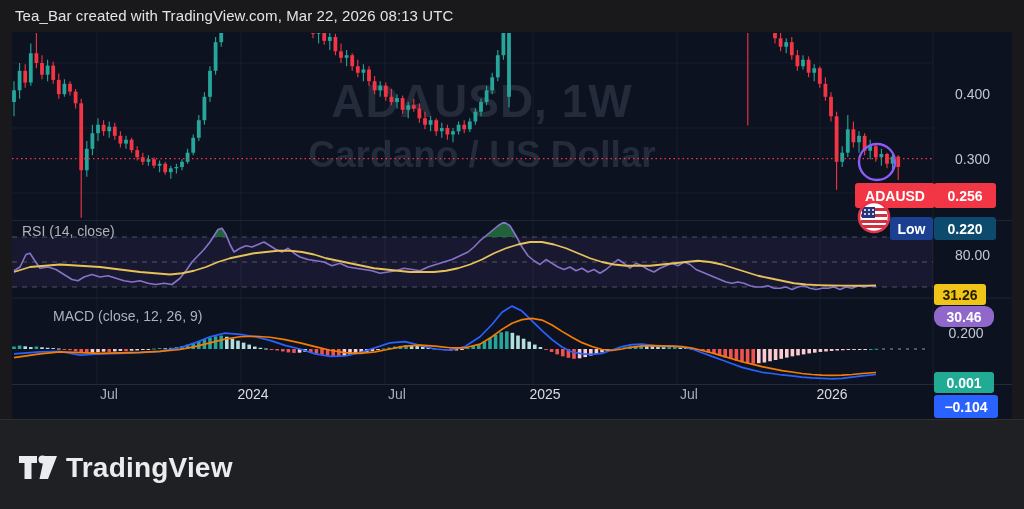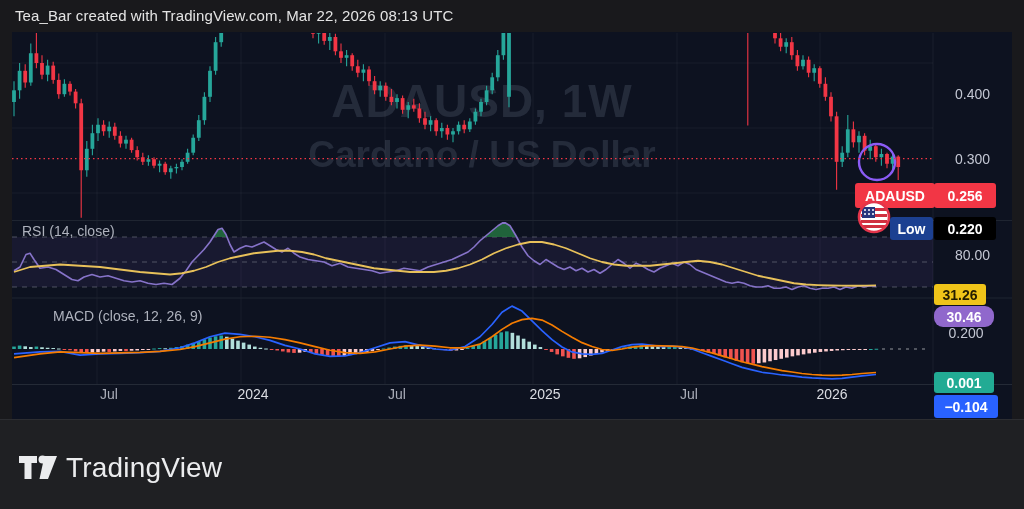--- a/index.html
+++ b/index.html
@@ -42,21 +42,21 @@
   #clipped-macd-scale{left:924px;top:293px;width:60px;height:14px;overflow:hidden;
       text-align:center;font-size:14px;color:#c3c7d3;}
   
   #flagwrap{left:845px;top:168px;width:34px;height:34px;}
   
   .timelabel{position:absolute;top:354px;font-size:14px;color:#a9adb8;transform:translateX(-50%);}
   .timelabel.strong{color:#dadce2;}
   
   #footer{left:0;top:419px;width:1024px;height:90px;background:#1f2023;border-top:1px solid #2c2d31;}
   #tvlogo{left:18px;top:31px;width:40px;height:34px;}
-  #tvword{left:66px;top:32px;font-size:28px;font-weight:400;color:#ebecee;letter-spacing:.2px;}
+  #tvword{left:66px;top:32px;font-size:28px;font-weight:700;color:#ebecee;letter-spacing:.2px;}
 </style>
 </head>
 <body>
 
 <div id="topbar" class="abs">
   <div class="abs txt">Tea_Bar created with TradingView.com, Mar 22, 2026 08:13 UTC</div>
 </div>
 
 <div id="chart" class="abs">
   <div id="wm1" class="abs wm">ADAUSD, 1W</div>
@@ -484,21 +484,21 @@
           <circle cx="12" cy="10" r="1"></circle>
           <circle cx="16" cy="10" r="1"></circle>
         <circle cx="8" cy="14" r="1"></circle>
           <circle cx="12" cy="14" r="1"></circle>
           <circle cx="16" cy="14" r="1"></circle>
       </g>
       <circle cx="17" cy="17" r="15" fill="none" stroke="#e3344a" stroke-width="2.6"></circle>
     </svg>
   </div>
   <div id="b-low-label" class="badge" style="background: rgb(28, 64, 145);">Low</div>
-  <div id="b-low-price" class="badge" style="background: #000000;">0.220</div>
+  <div id="b-low-price" class="badge" style="background: #0c4a6e;">0.220</div>
   <div id="b-rsi-ma" class="badge" style="background: rgb(240, 196, 25); color: rgb(36, 29, 0);">31.26</div>
   <div id="b-rsi-line" class="badge" style="background: rgb(144, 104, 204);">30.46</div>
   <div id="clipped-macd-scale" class="abs">0.200</div>
   <div id="b-macd-hist" class="badge" style="background: rgb(34, 171, 148);">0.001</div>
   <div id="b-macd-line" class="badge" style="background: rgb(41, 98, 255);">−0.104</div>
 
   <div id="scale-labels">
       <div class="scalelabel" style="top: 54px;">0.400</div>
       <div class="scalelabel" style="top: 119px;">0.300</div>
       <div class="scalelabel" style="top: 215px;">80.00</div>

